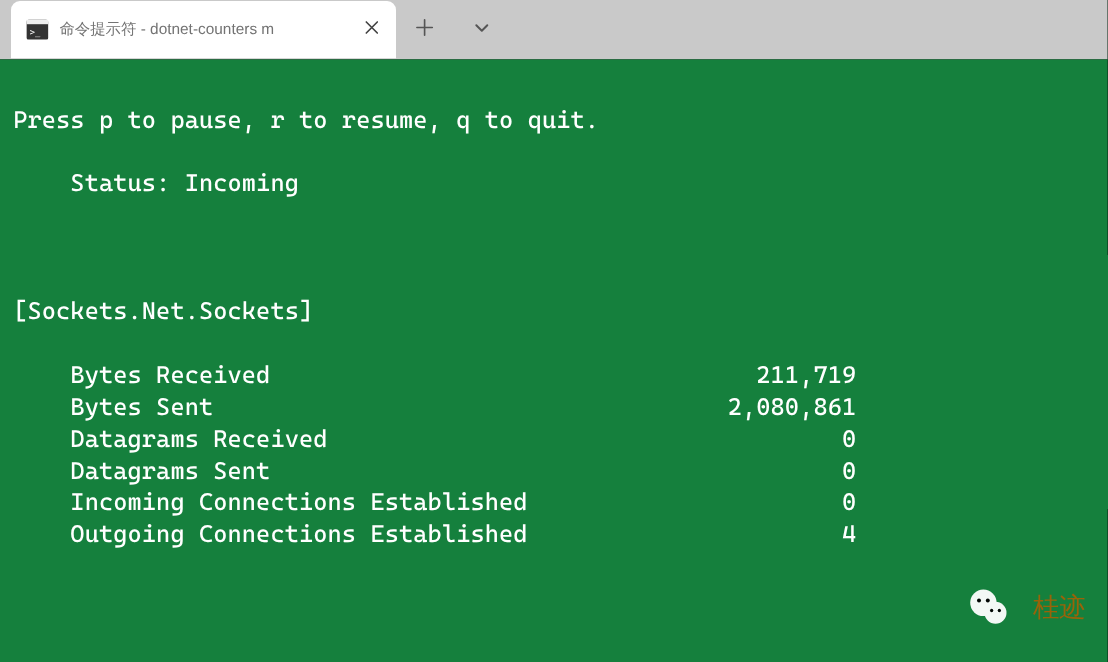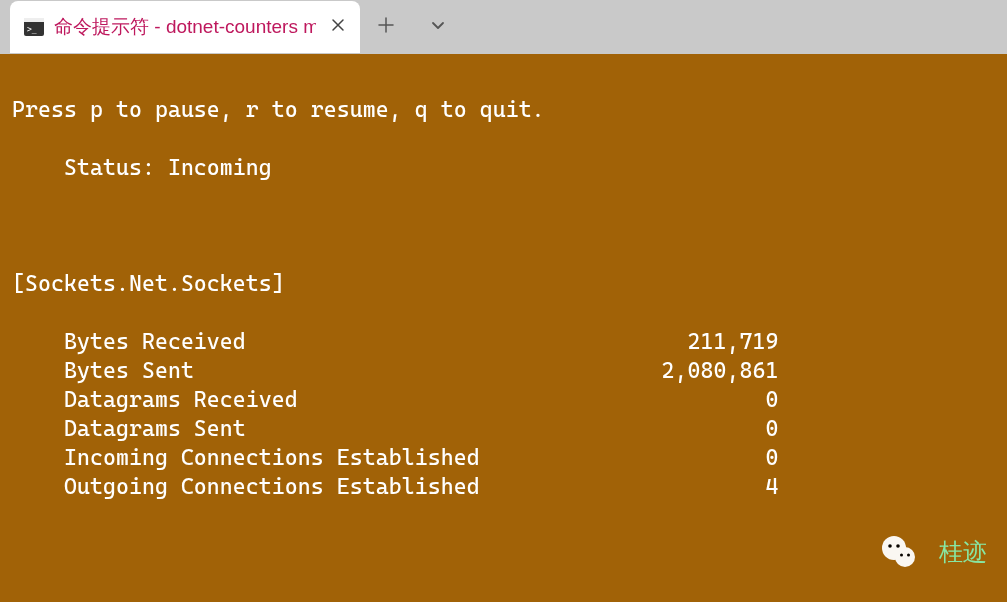--- a/index.html
+++ b/index.html
@@ -29,22 +29,22 @@
       margin-left: 10px;
       gap: 10px;
     }
     .tab-icon {
       width: 20px;
       height: 20px;
       flex-shrink: 0;
     }
     .tab-title {
       flex: 1;
-      font-size: 19px;
-      color: #be185d;
+      font-size: 14px;
+      color: #737373;
       white-space: nowrap;
       overflow: hidden;
       text-overflow: clip;
     }
     .tab-close {
       width: 24px;
       height: 24px;
       display: flex;
       align-items: center;
       justify-content: center;
@@ -55,39 +55,39 @@
     .titlebar-btn {
       width: 52px;
       height: 52px;
       display: flex;
       align-items: center;
       justify-content: center;
       color: #555;
       cursor: pointer;
     }
     .terminal {
-      background: #a16207;
+      background: #15803d;
       color: #fff;
       font-family: "Cascadia Mono", Consolas, monospace;
       font-size: 22px;
       line-height: 29px;
       padding: 12px 12px;
       white-space: pre;
       letter-spacing: 0.1px;
       height: calc(602px - 54px);
     }
     .row { display:block; }
     .watermark {
       position: absolute;
       right: 20px;
       bottom: 32px;
       display: flex;
       align-items: center;
       gap: 22px;
-      color: #86efac;
+      color: #a16207;
       font-size: 24px;
       opacity: 0.95;
     }
     .watermark-icon { width: 36px; height: 36px; }
   </style>
 </head>
 <body>
 
 <div class="titlebar">
   <div class="tab">

